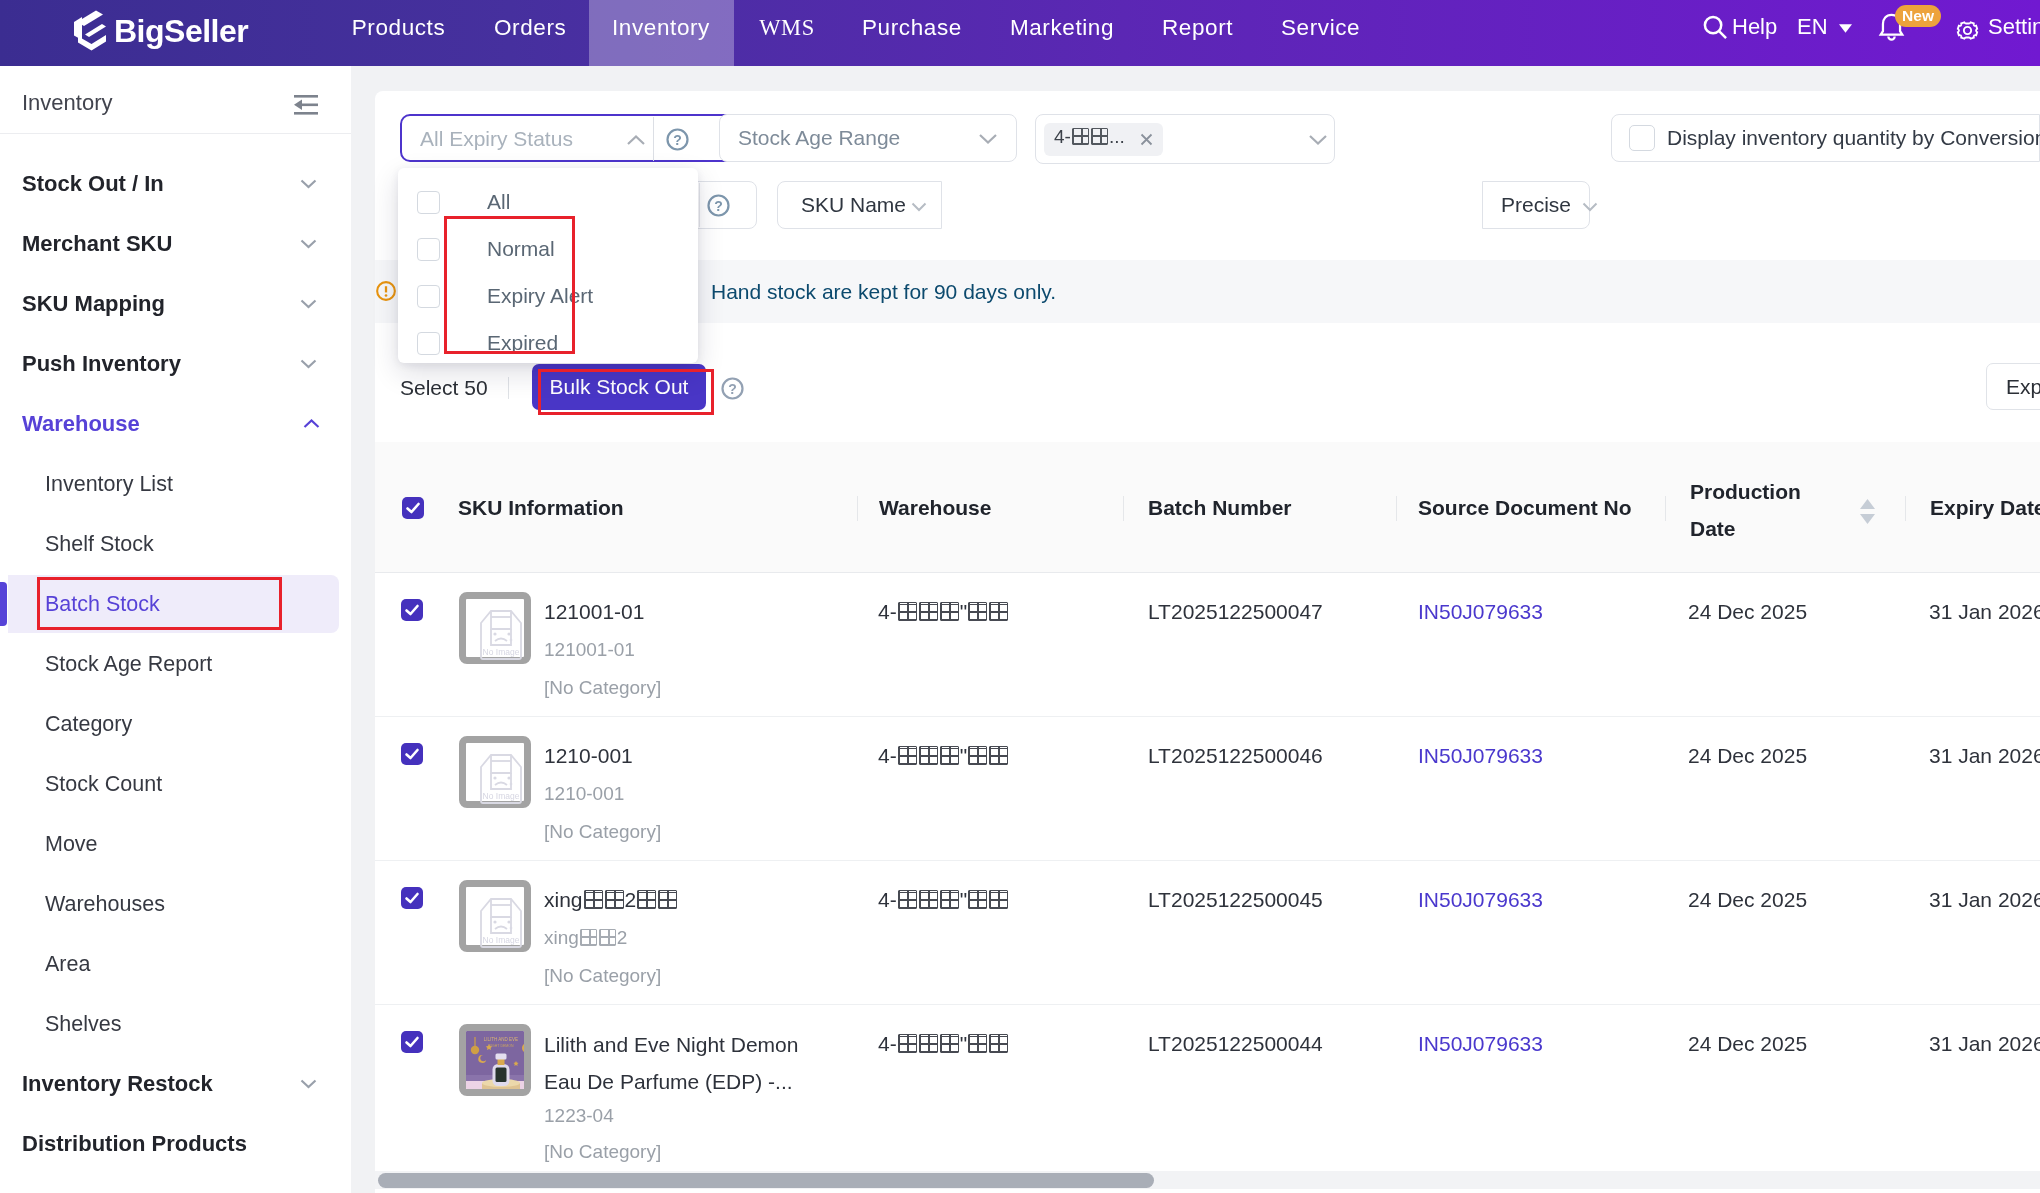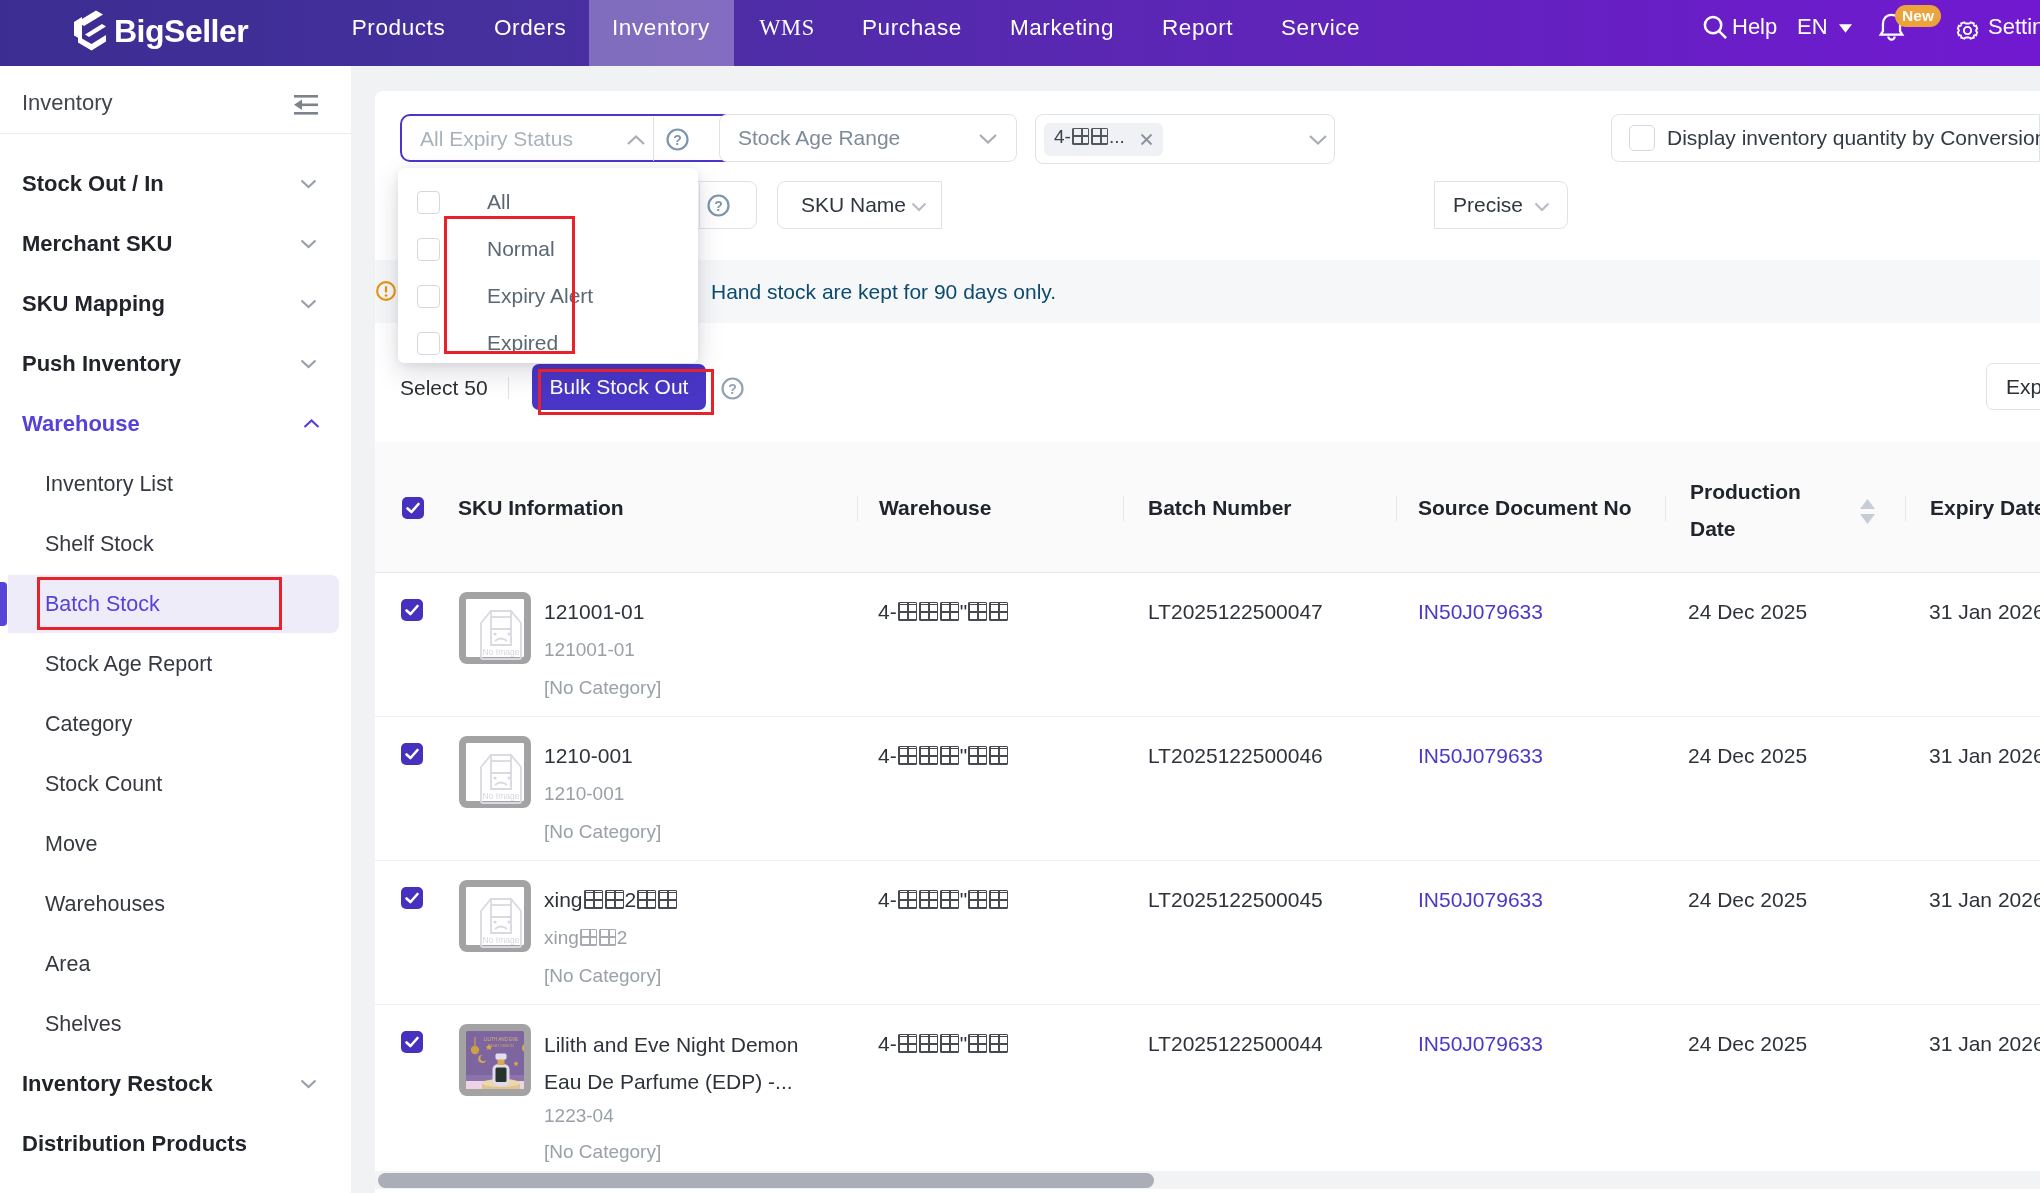--- a/index.html
+++ b/index.html
@@ -186,21 +186,21 @@
         <circle cx="11.5" cy="11.5" r="10" fill="none" stroke="#7d96ac" stroke-width="2.2"></circle>
         <text x="11.5" y="16.5" font-size="14" font-weight="bold" fill="#7d96ac" text-anchor="middle" font-family="Liberation Sans">?</text>
       </svg>
   </div>
   <div class="sel" style="left:777px;top:181px;width:165px;border-radius:8px 0 0 8px;">
     <div class="ph" style="left:23px;color:#2f3640;">SKU Name</div>
     <svg class="abs" style="left:133px;top:20px;" width="16" height="10" viewBox="0 0 16 10">
         <path d="M1.5 1.5 L8 8 L14.5 1.5" fill="none" stroke="#b6bcc4" stroke-width="2"></path>
       </svg>
   </div>
-  <div class="sel" style="left:1434px;top:181px;width:134px;border-radius:0 8px 8px 0;">
+  <div class="sel" style="left:1482px;top:181px;width:108px;border-radius:0 8px 8px 0;">
     <div class="ph" style="color:#2f3640;">Precise</div>
     <svg class="abs" style="left:99px;top:20px;" width="16" height="10" viewBox="0 0 16 10">
         <path d="M1.5 1.5 L8 8 L14.5 1.5" fill="none" stroke="#b6bcc4" stroke-width="2"></path>
       </svg>
   </div>
 
   <div class="alert"></div>
   <svg class="abs" style="left:376px;top:281px;" width="20" height="20" viewBox="0 0 21 21">
       <circle cx="10.5" cy="10.5" r="9.3" fill="none" stroke="#e8940f" stroke-width="2.2"></circle>
       <line x1="10.5" y1="5.5" x2="10.5" y2="12" stroke="#e8940f" stroke-width="2.4"></line>

